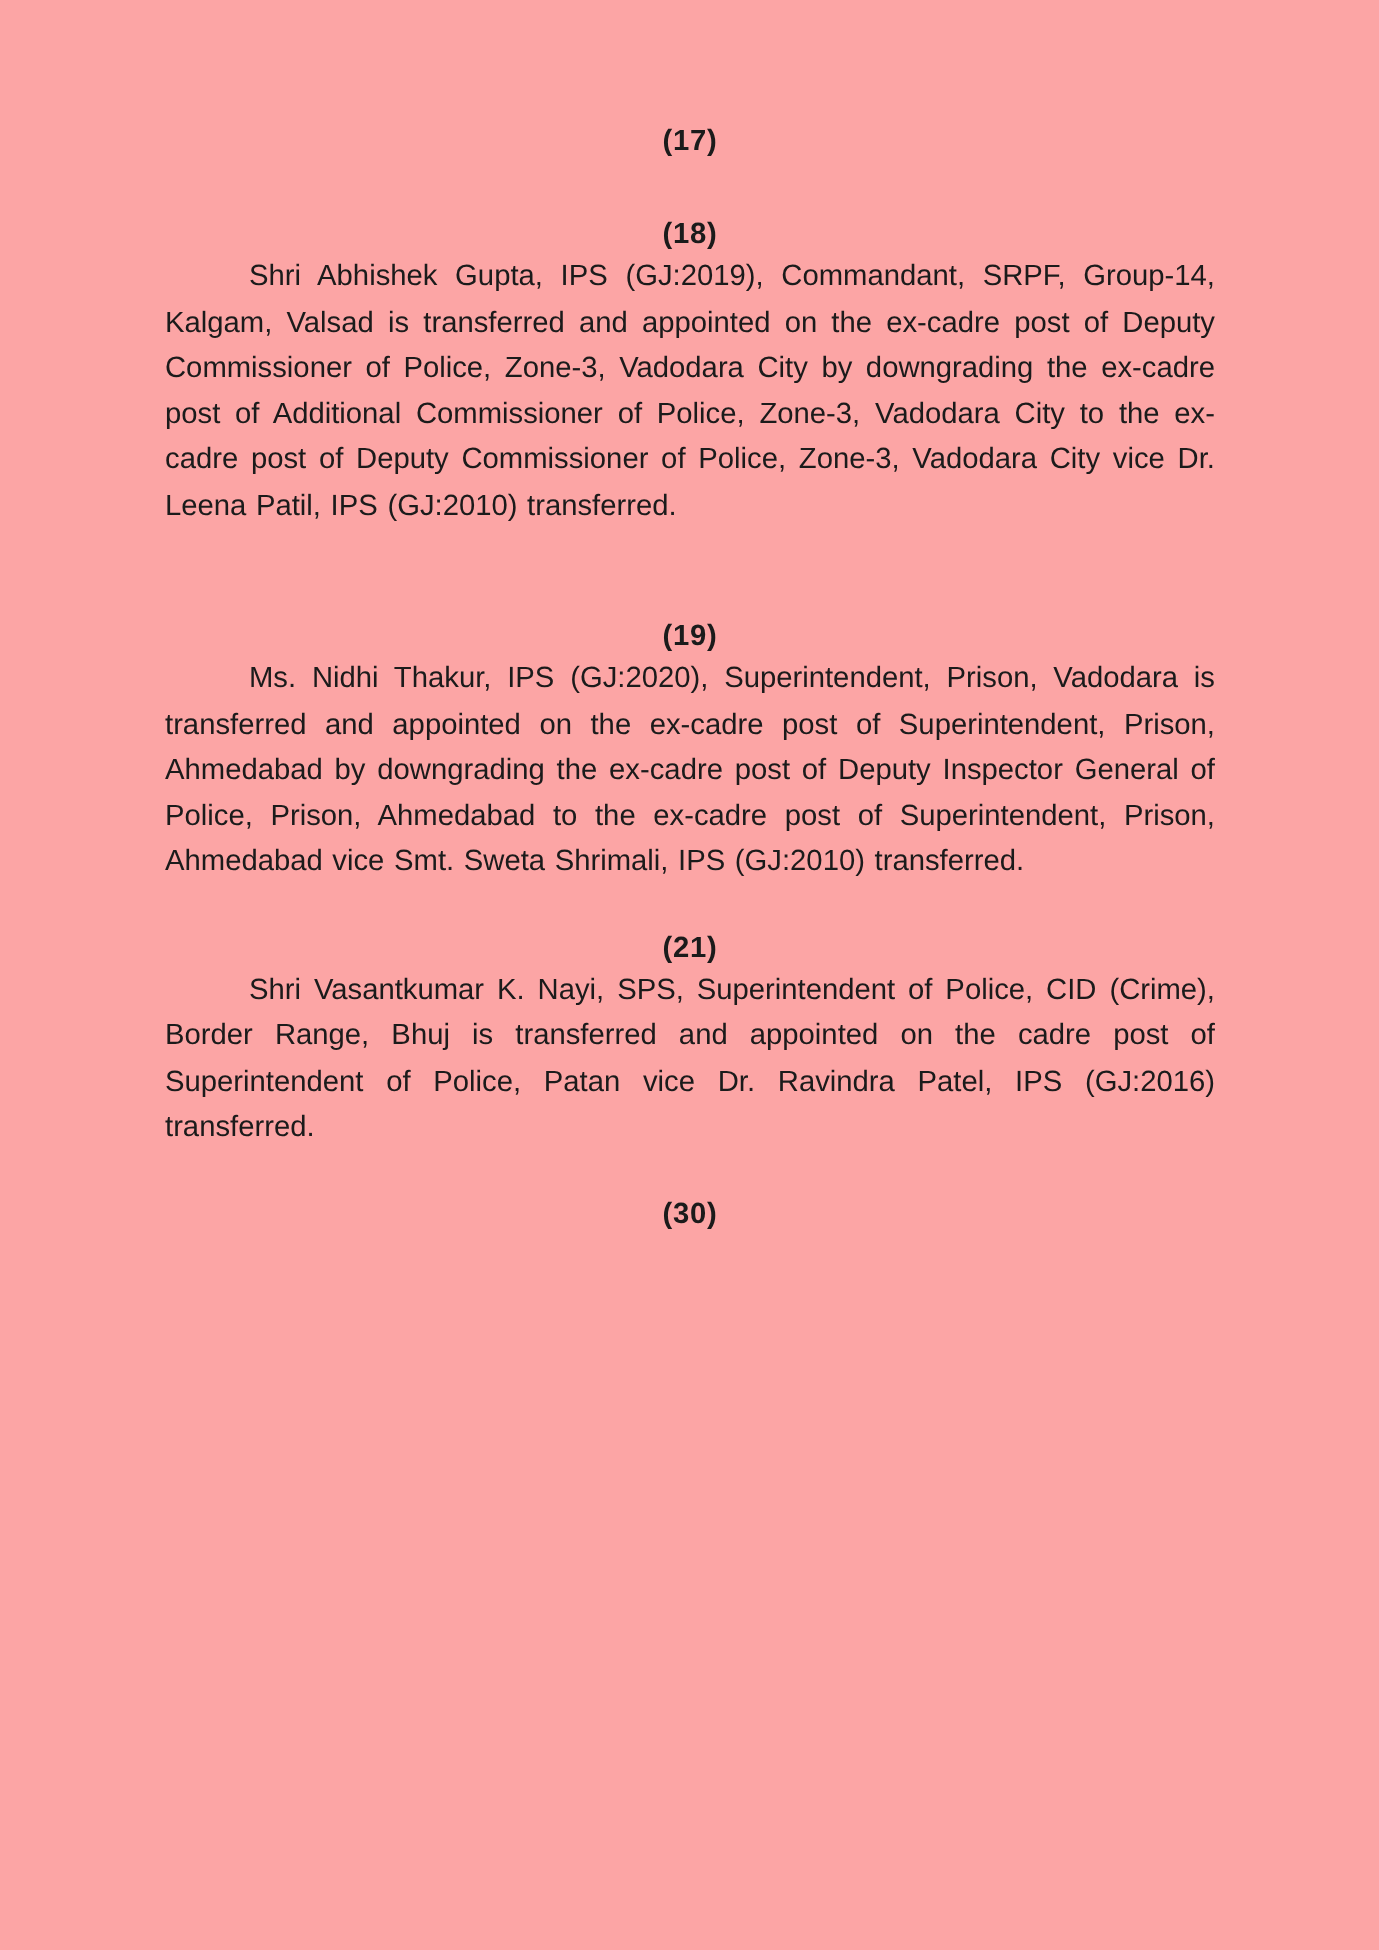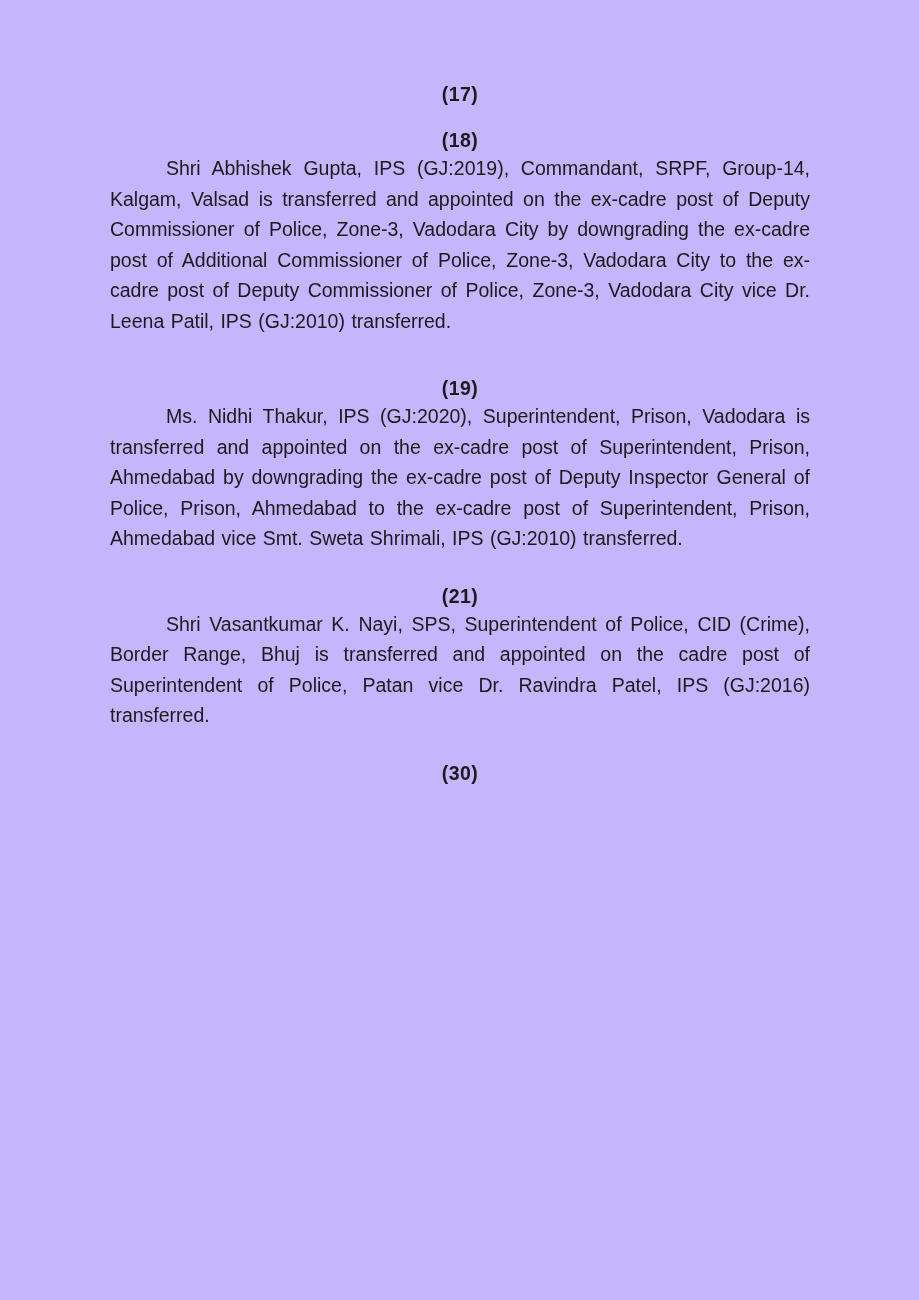--- a/index.html
+++ b/index.html
@@ -4,35 +4,35 @@
 <style>
   html, body {
     margin: 0;
     padding: 0;
     background: #ffffff;
   }
   .page {
     position: relative;
     width: 919px;
     height: 1300px;
-    background: #c4b5fd;
+    background: #fca5a5;
     overflow: hidden;
     font-family: "Liberation Sans", sans-serif;
     color: #1b1b1b;
   }
   .content {
     width: 700px;
     margin-left: 110px;
     padding-top: 81px;
     font-size: 19.5px;
     line-height: 30.5px;
   }
   .entry { margin: 0; }
-  .entry:nth-of-type(2) { margin-top: 20px; }
-  .entry:nth-of-type(3) { margin-top: 39px; }
+  .entry:nth-of-type(2) { margin-top: 36px; }
+  .entry:nth-of-type(3) { margin-top: 59px; }
   .entry:nth-of-type(4) { margin-top: 29px; }
   .entry:nth-of-type(5) { margin-top: 9px; }
   .entry:nth-of-type(6) { margin-top: 29px; }
   .entry-number {
     text-align: center;
     font-weight: 700;
     line-height: 26px;
     letter-spacing: 0.5px;
   }
   .entry-text {

